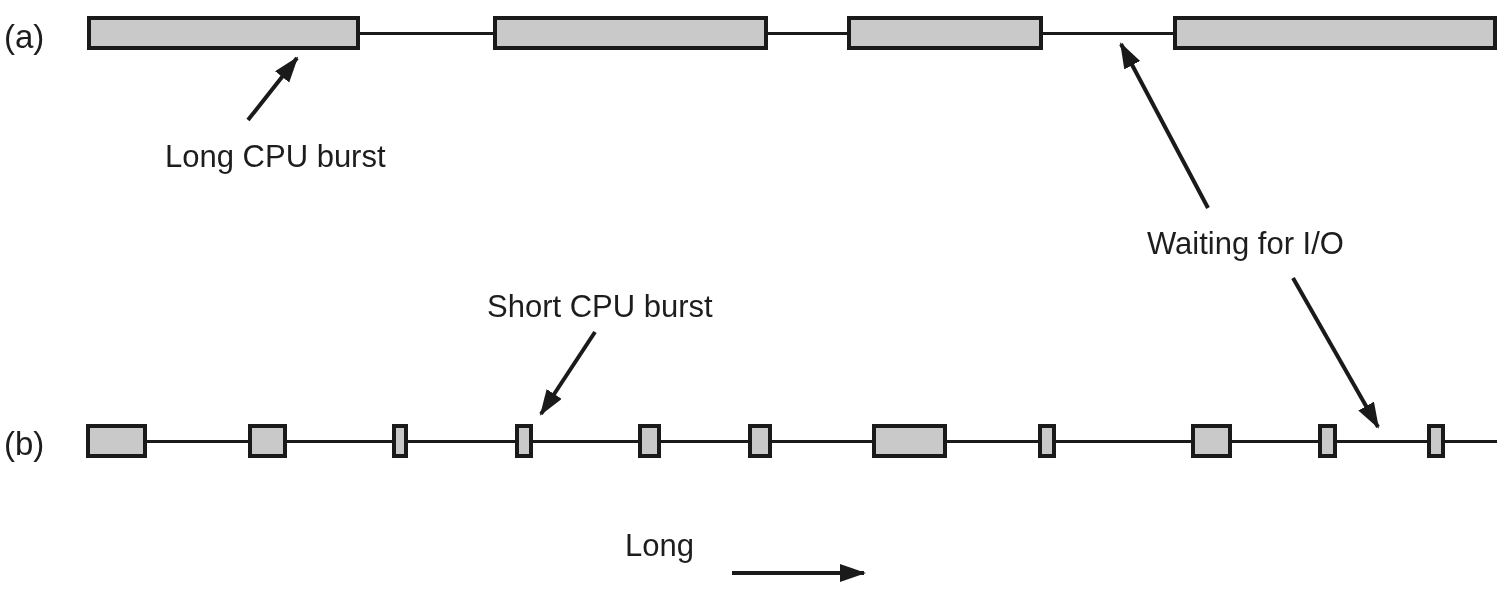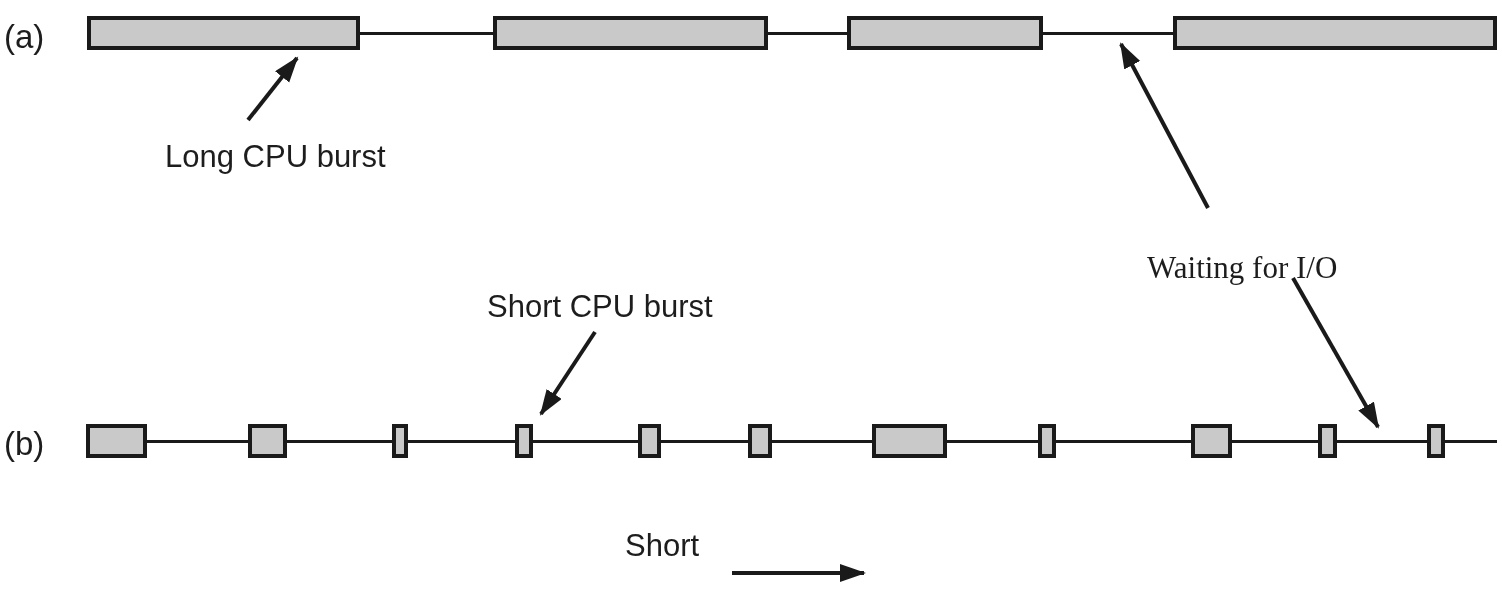--- a/index.html
+++ b/index.html
@@ -54,21 +54,21 @@
   .caption {
     position: absolute;
     color: var(--text);
     font-size: 31px;
     line-height: 1;
     white-space: nowrap;
     z-index: 4;
   }
   #cap-long  { left: 125px; top: 141px; margin-left: 40px; }
   #cap-short { left: 475px; top: 291px; margin-left: 12px; }
-  #cap-wait  { left: 1147px; top: 252px; font-family: Liberation Serif, serif; }
+  #cap-wait  { left: 1147px; top: 228px; }
   #cap-time  { left: 625px; top: 530px; }
 </style>
 </head>
 <body>
 
 <div class="canvas" style="--fill: #c9c9c9; --stroke: #1a1a1a; --text: #1d1d1d;">
 
   <svg class="arrow-layer" viewBox="0 0 1502 600" xmlns="http://www.w3.org/2000/svg">
     <defs>
       <marker id="ah" markerUnits="userSpaceOnUse" markerWidth="28" markerHeight="20" refX="24" refY="9" orient="auto">
@@ -104,15 +104,15 @@
       <div class="burst" style="left: 872px; width: 75px;"></div>
       <div class="burst" style="left: 1038px; width: 18px;"></div>
       <div class="burst" style="left: 1191px; width: 41px;"></div>
       <div class="burst" style="left: 1318px; width: 19px;"></div>
       <div class="burst" style="left: 1427px; width: 18px;"></div>
     </div>
 
   <div class="caption" id="cap-long">Long CPU burst</div>
   <div class="caption" id="cap-short">Short CPU burst</div>
   <div class="caption" id="cap-wait">Waiting for I/O</div>
-  <div class="caption" id="cap-time">Short</div>
+  <div class="caption" id="cap-time">Long</div>
 
 </div>
 
 </body></html>

